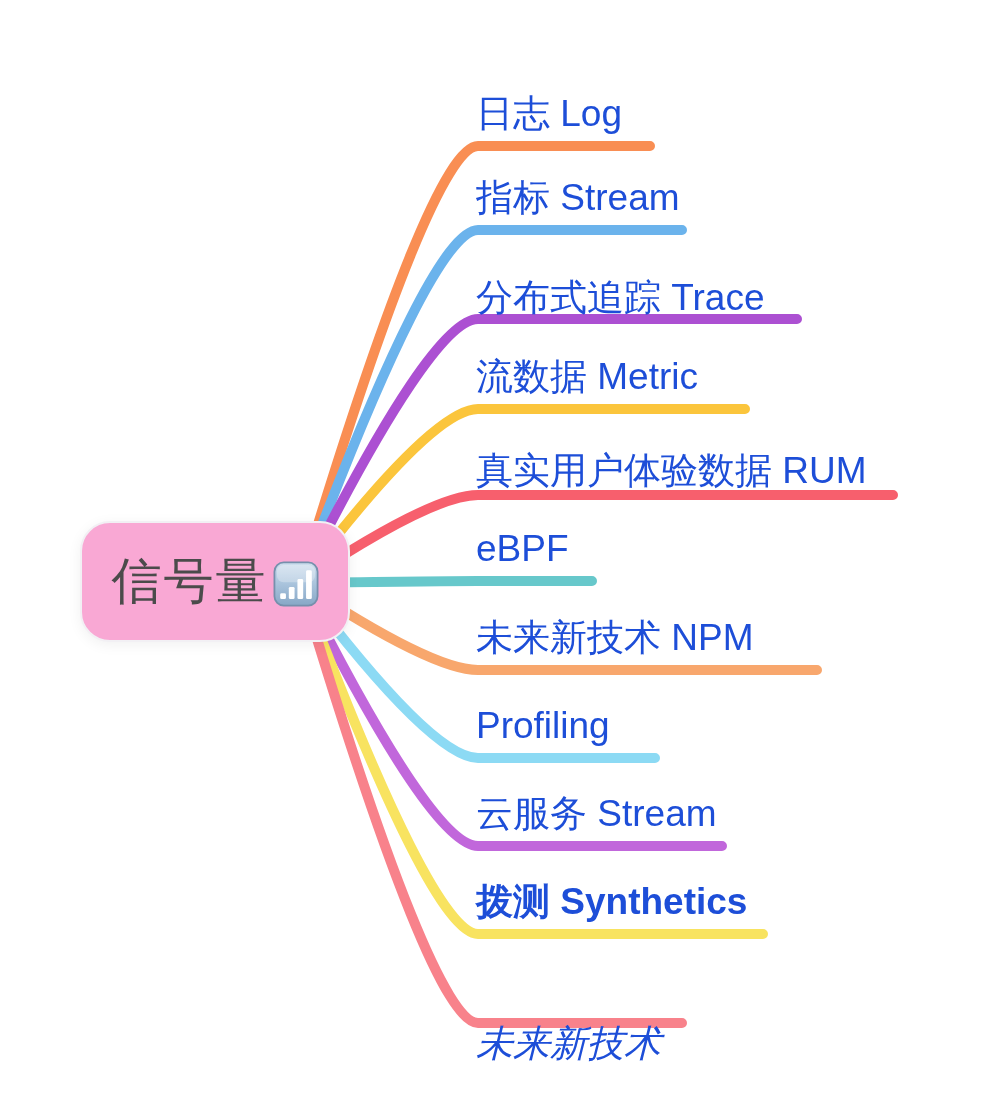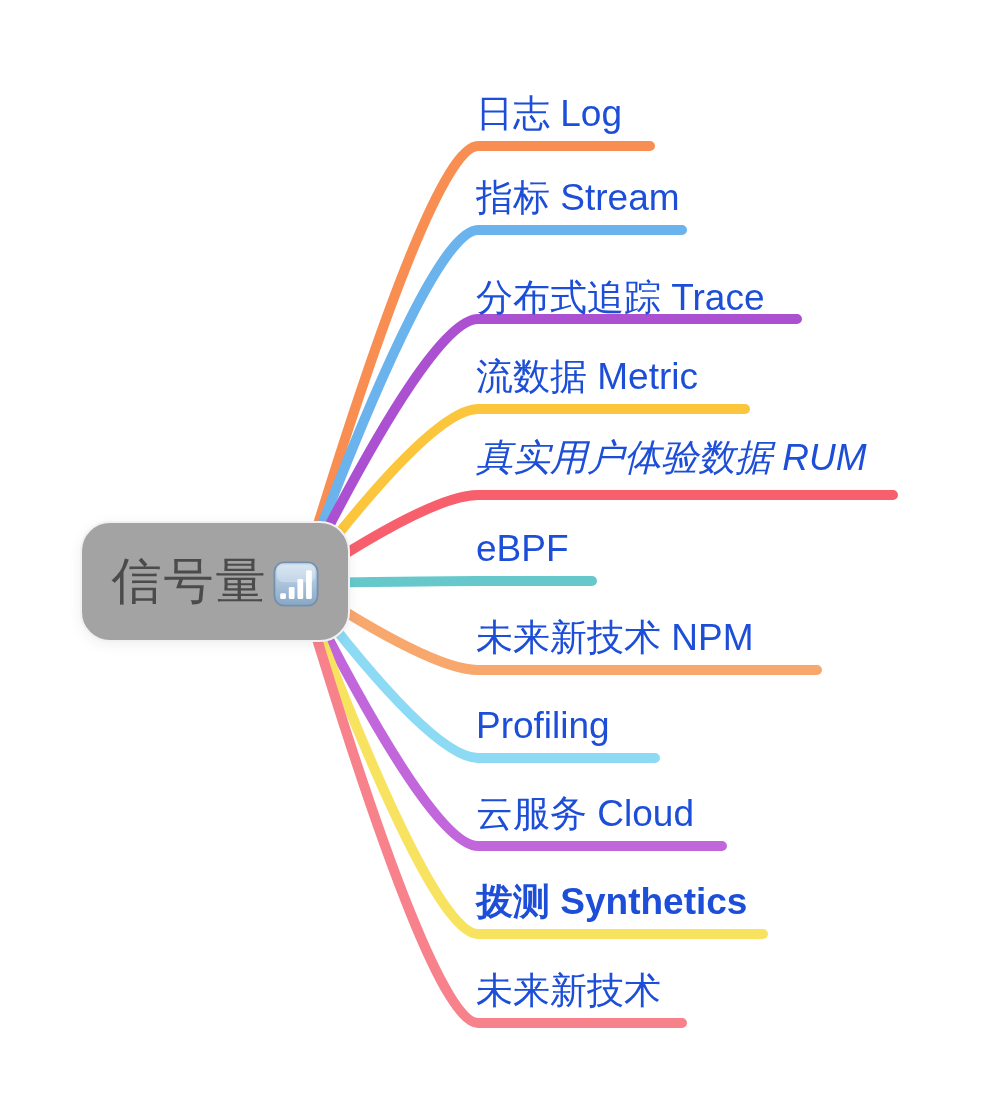--- a/index.html
+++ b/index.html
@@ -22,21 +22,21 @@
     width: 1002px;
     height: 1102px;
     display: block;
   }
   .root-node {
     position: absolute;
     left: 80px;
     top: 521px;
     width: 270px;
     height: 121px;
-    background: #a3a3a3;
+    background: #f9a8d4;
     border: 2px solid #f2f0f4;
     border-radius: 30px;
     box-shadow: 0 3px 14px rgba(0,0,0,0.06);
     display: flex;
     align-items: center;
     justify-content: center;
     gap: 5px;
     box-sizing: border-box;
   }
   .root-label {
@@ -100,22 +100,22 @@
         <rect x="46" y="13" width="8" height="40" rx="2" fill="#ffffff"></rect>
       </svg>
     </span>
   </div>
 
   <div id="labels-layer">
       <div class="branch-label" style="top: 92px;">日志 Log</div>
       <div class="branch-label" style="top: 176px;">指标 Stream</div>
       <div class="branch-label" style="top: 276px;">分布式追踪 Trace</div>
       <div class="branch-label" style="top: 355px;">流数据 Metric</div>
-      <div class="branch-label" style="top: 436px; font-style: italic;">真实用户体验数据 RUM</div>
+      <div class="branch-label" style="top: 449px;">真实用户体验数据 RUM</div>
       <div class="branch-label" style="top: 527px;">eBPF</div>
       <div class="branch-label" style="top: 616px;">未来新技术 NPM</div>
       <div class="branch-label" style="top: 704px;">Profiling</div>
-      <div class="branch-label" style="top: 792px;">云服务 Cloud</div>
+      <div class="branch-label" style="top: 792px;">云服务 Stream</div>
       <div class="branch-label" style="top: 880px; font-weight: bold;">拨测 Synthetics</div>
-      <div class="branch-label" style="top: 969px;">未来新技术</div>
+      <div class="branch-label" style="top: 1022px; font-style: italic;">未来新技术</div>
     </div>
 
 </div>
 
 </body></html>

